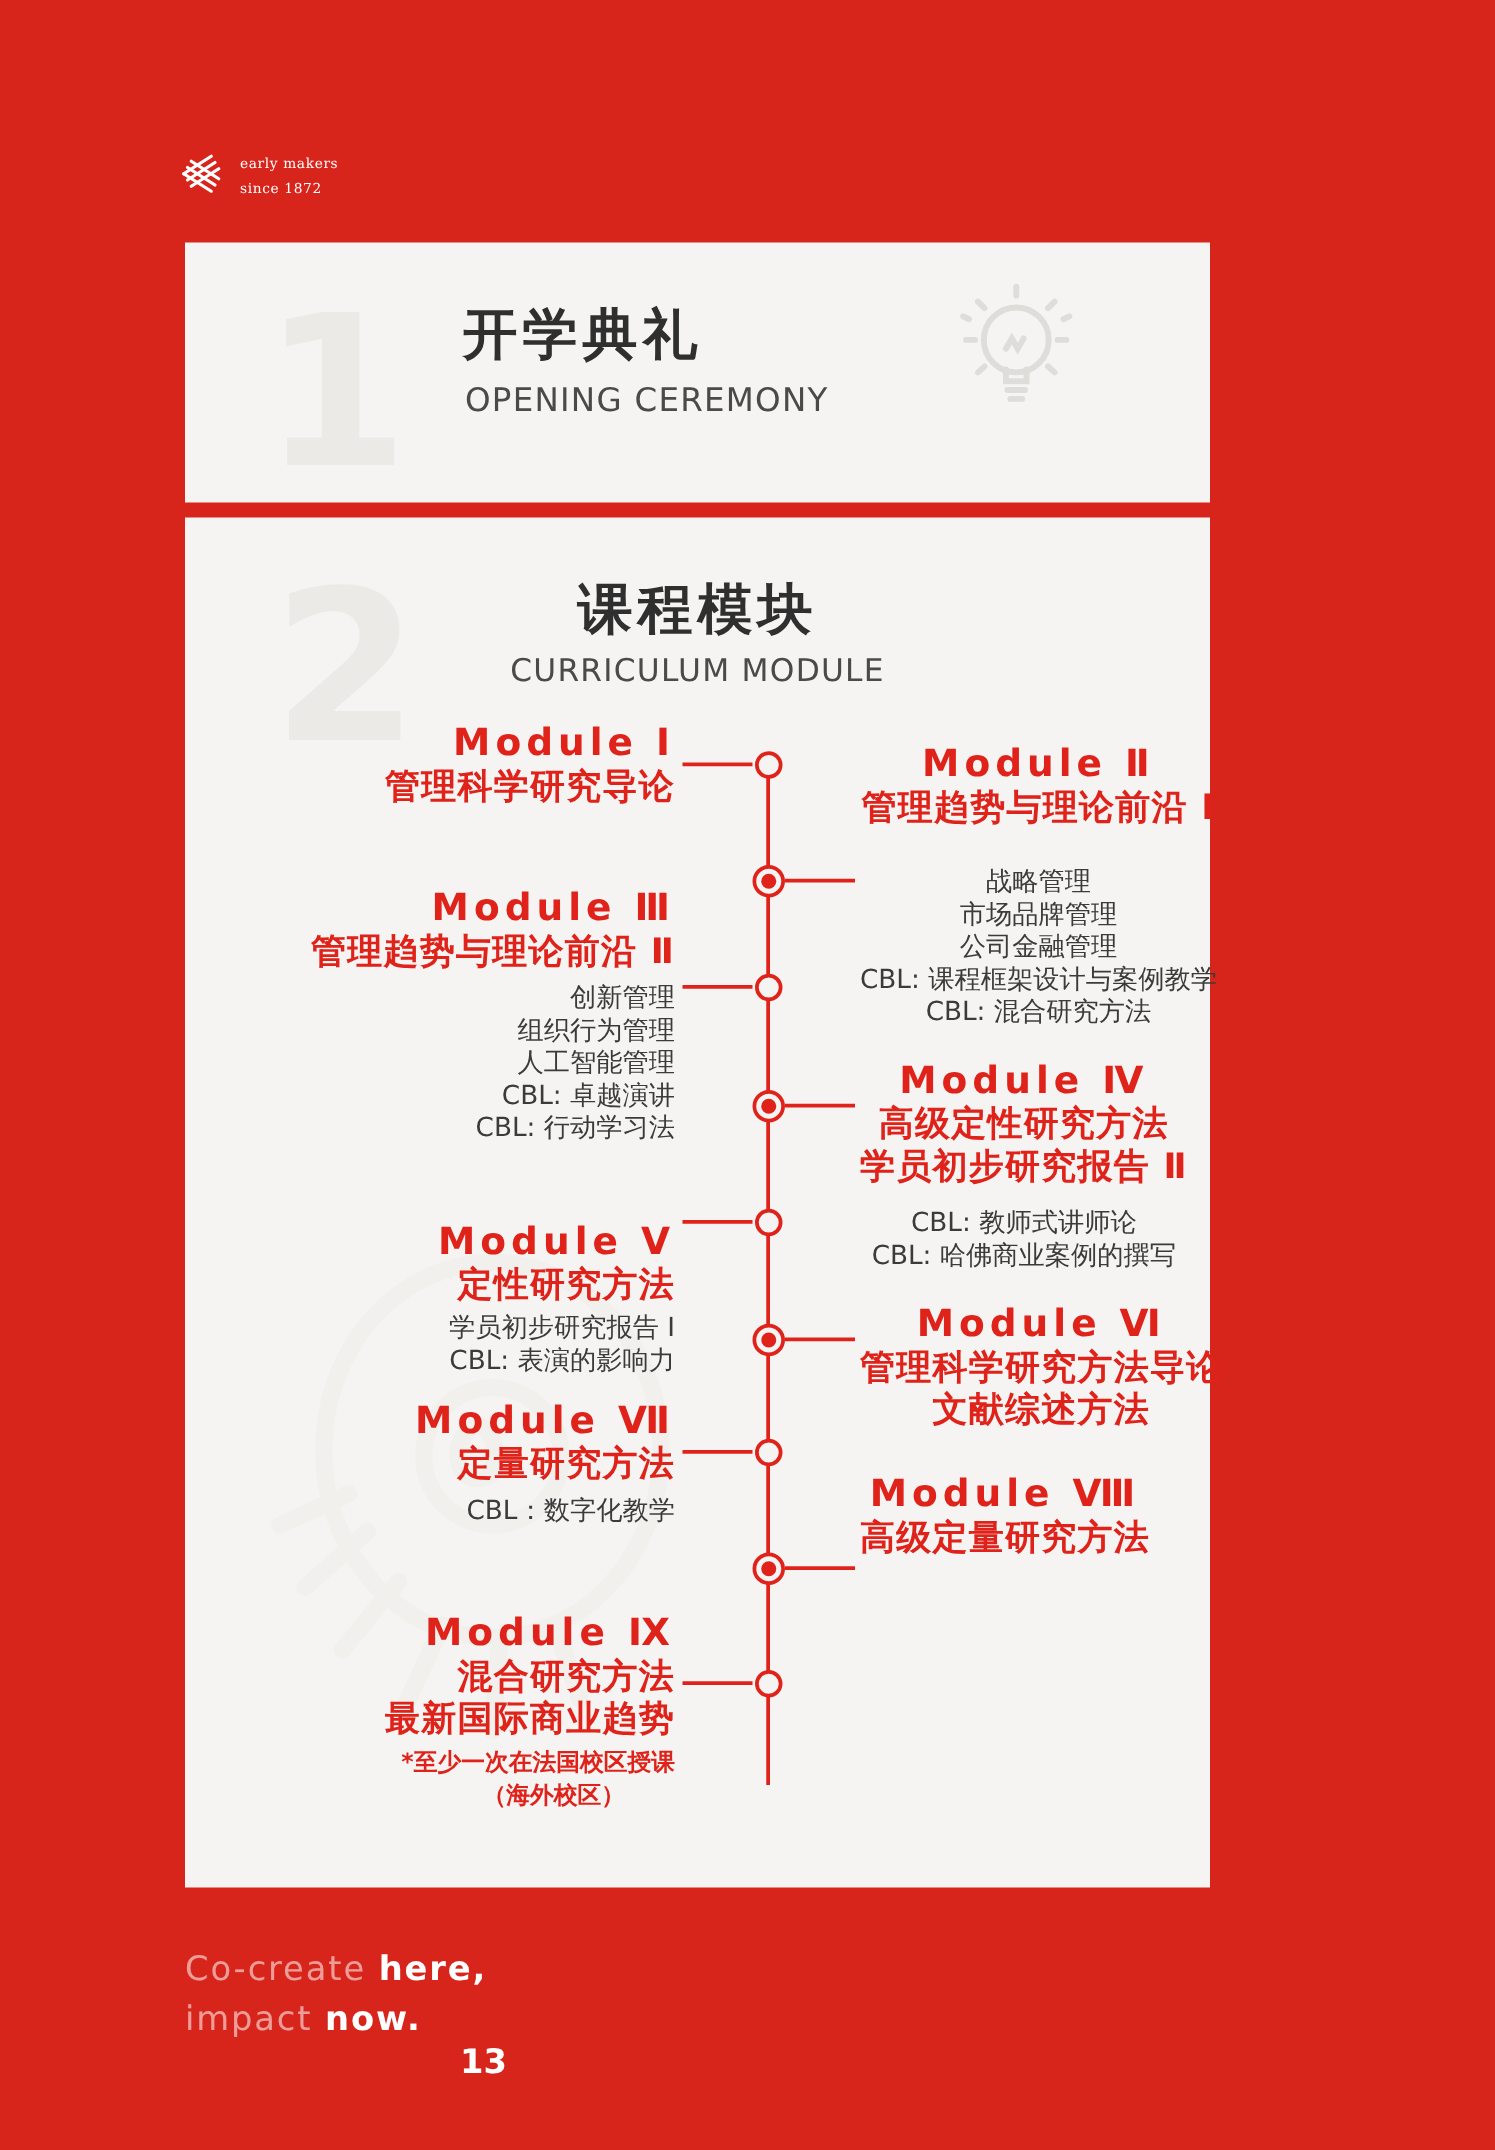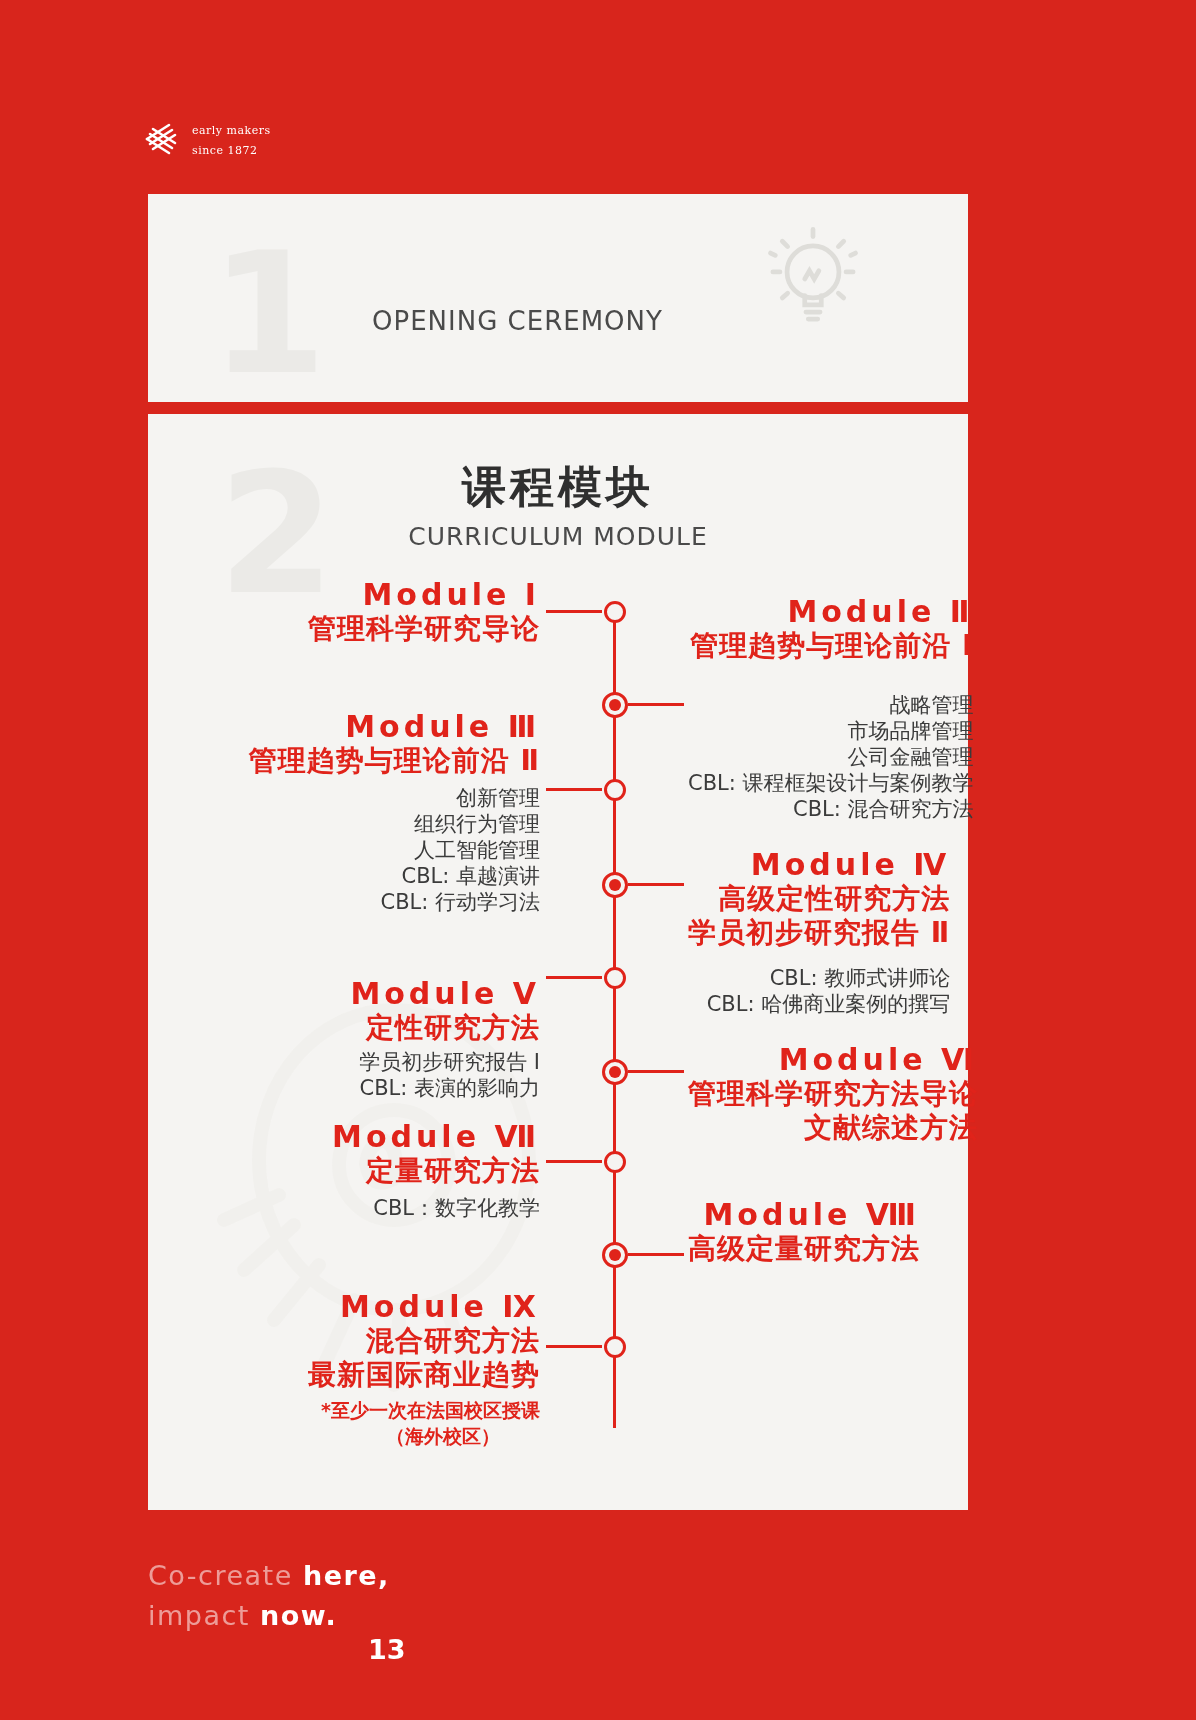--- a/index.html
+++ b/index.html
@@ -25,21 +25,21 @@
   .node{position:absolute;border-radius:50%;background:#f5f4f2;border:3px solid #e0231a;box-sizing:content-box;}
   .node-hollow{width:16px;height:16px;left:456px;}
   .node-filled{width:20px;height:20px;left:454px;}
   .node-filled::after{content:"";display:block;width:12px;height:12px;margin:4px auto;border-radius:50%;background:#e0231a;}
   .conn{position:absolute;height:3px;background:#e0231a;}
   .conn-left{left:398px;width:56px;}
   .conn-right{left:480px;width:56px;}
   
   .module{position:absolute;}
   .module.left{right:428px;text-align:right;}
-  .module.right{left:540px;text-align:right;}
+  .module.right{left:540px;text-align:center;}
   .m-title{font-size:30px;font-weight:700;color:#e0231a;letter-spacing:4px;line-height:34px;white-space:nowrap;}
   .m-sub{font-size:28px;font-weight:700;color:#e0231a;letter-spacing:1px;line-height:34px;white-space:nowrap;}
   .m-list{margin:0;padding:0;list-style:none;font-size:21px;color:#3b3b3b;line-height:26px;white-space:nowrap;}
   .footnote{font-size:19px;font-weight:700;color:#e0231a;line-height:26px;margin-top:5px;}
   .footnote .fn2{padding-right:40px;}
   
   .watermark{position:absolute;left:36px;top:556px;opacity:.55;}
   
   .footer{position:absolute;left:148px;top:1556px;font-size:27px;letter-spacing:1.5px;color:#ffffff;line-height:40px;}
   .footer .lite{color:rgba(255,255,255,.55);}
@@ -63,20 +63,21 @@
       </svg>
     </span>
     <div class="logo-text">
       <div>early makers</div>
       <div>since 1872</div>
     </div>
   </div>
 
   <div class="panel" id="panel1">
     <div class="big-num" style="left:62px;top:36px;">1</div>
+    <div class="p1-cn">开学典礼</div>
     <div class="p1-en">OPENING CEREMONY</div>
     <span class="bulb">
       <svg width="118" height="118" viewBox="0 0 100 100" fill="none" stroke="#deddd9" stroke-width="4" stroke-linecap="round">
         <circle cx="50" cy="44" r="22"></circle>
         <path d="M43 64 v8 h14 v-8"></path>
           <path d="M44 78 h12"></path>
           <path d="M46 84 h8"></path>
         <path d="M43 50 l4 -7 l4 7 l4 -7"></path>
         <path d="M50 8 v6"></path>
           <path d="M24 18 l4.5 4.5"></path>
@@ -187,21 +188,21 @@
           <li>CBL：数字化教学</li>
         </ul>
     </div>
 
     <div class="module right" style="top:629px;">
       <div class="m-title">Module Ⅵ</div>
       <div class="m-sub">管理科学研究方法导论</div>
       <div class="m-sub">文献综述方法</div>
     </div>
 
-    <div class="module right" style="top:784px;">
+    <div class="module right" style="top:765px;">
       <div class="m-title">Module Ⅷ</div>
       <div class="m-sub">高级定量研究方法</div>
     </div>
 
     <div class="module left" style="top:876px;">
       <div class="m-title">Module Ⅸ</div>
       <div class="m-sub">混合研究方法</div>
       <div class="m-sub">最新国际商业趋势</div>
       <div class="footnote">
         <div>*至少一次在法国校区授课</div>

